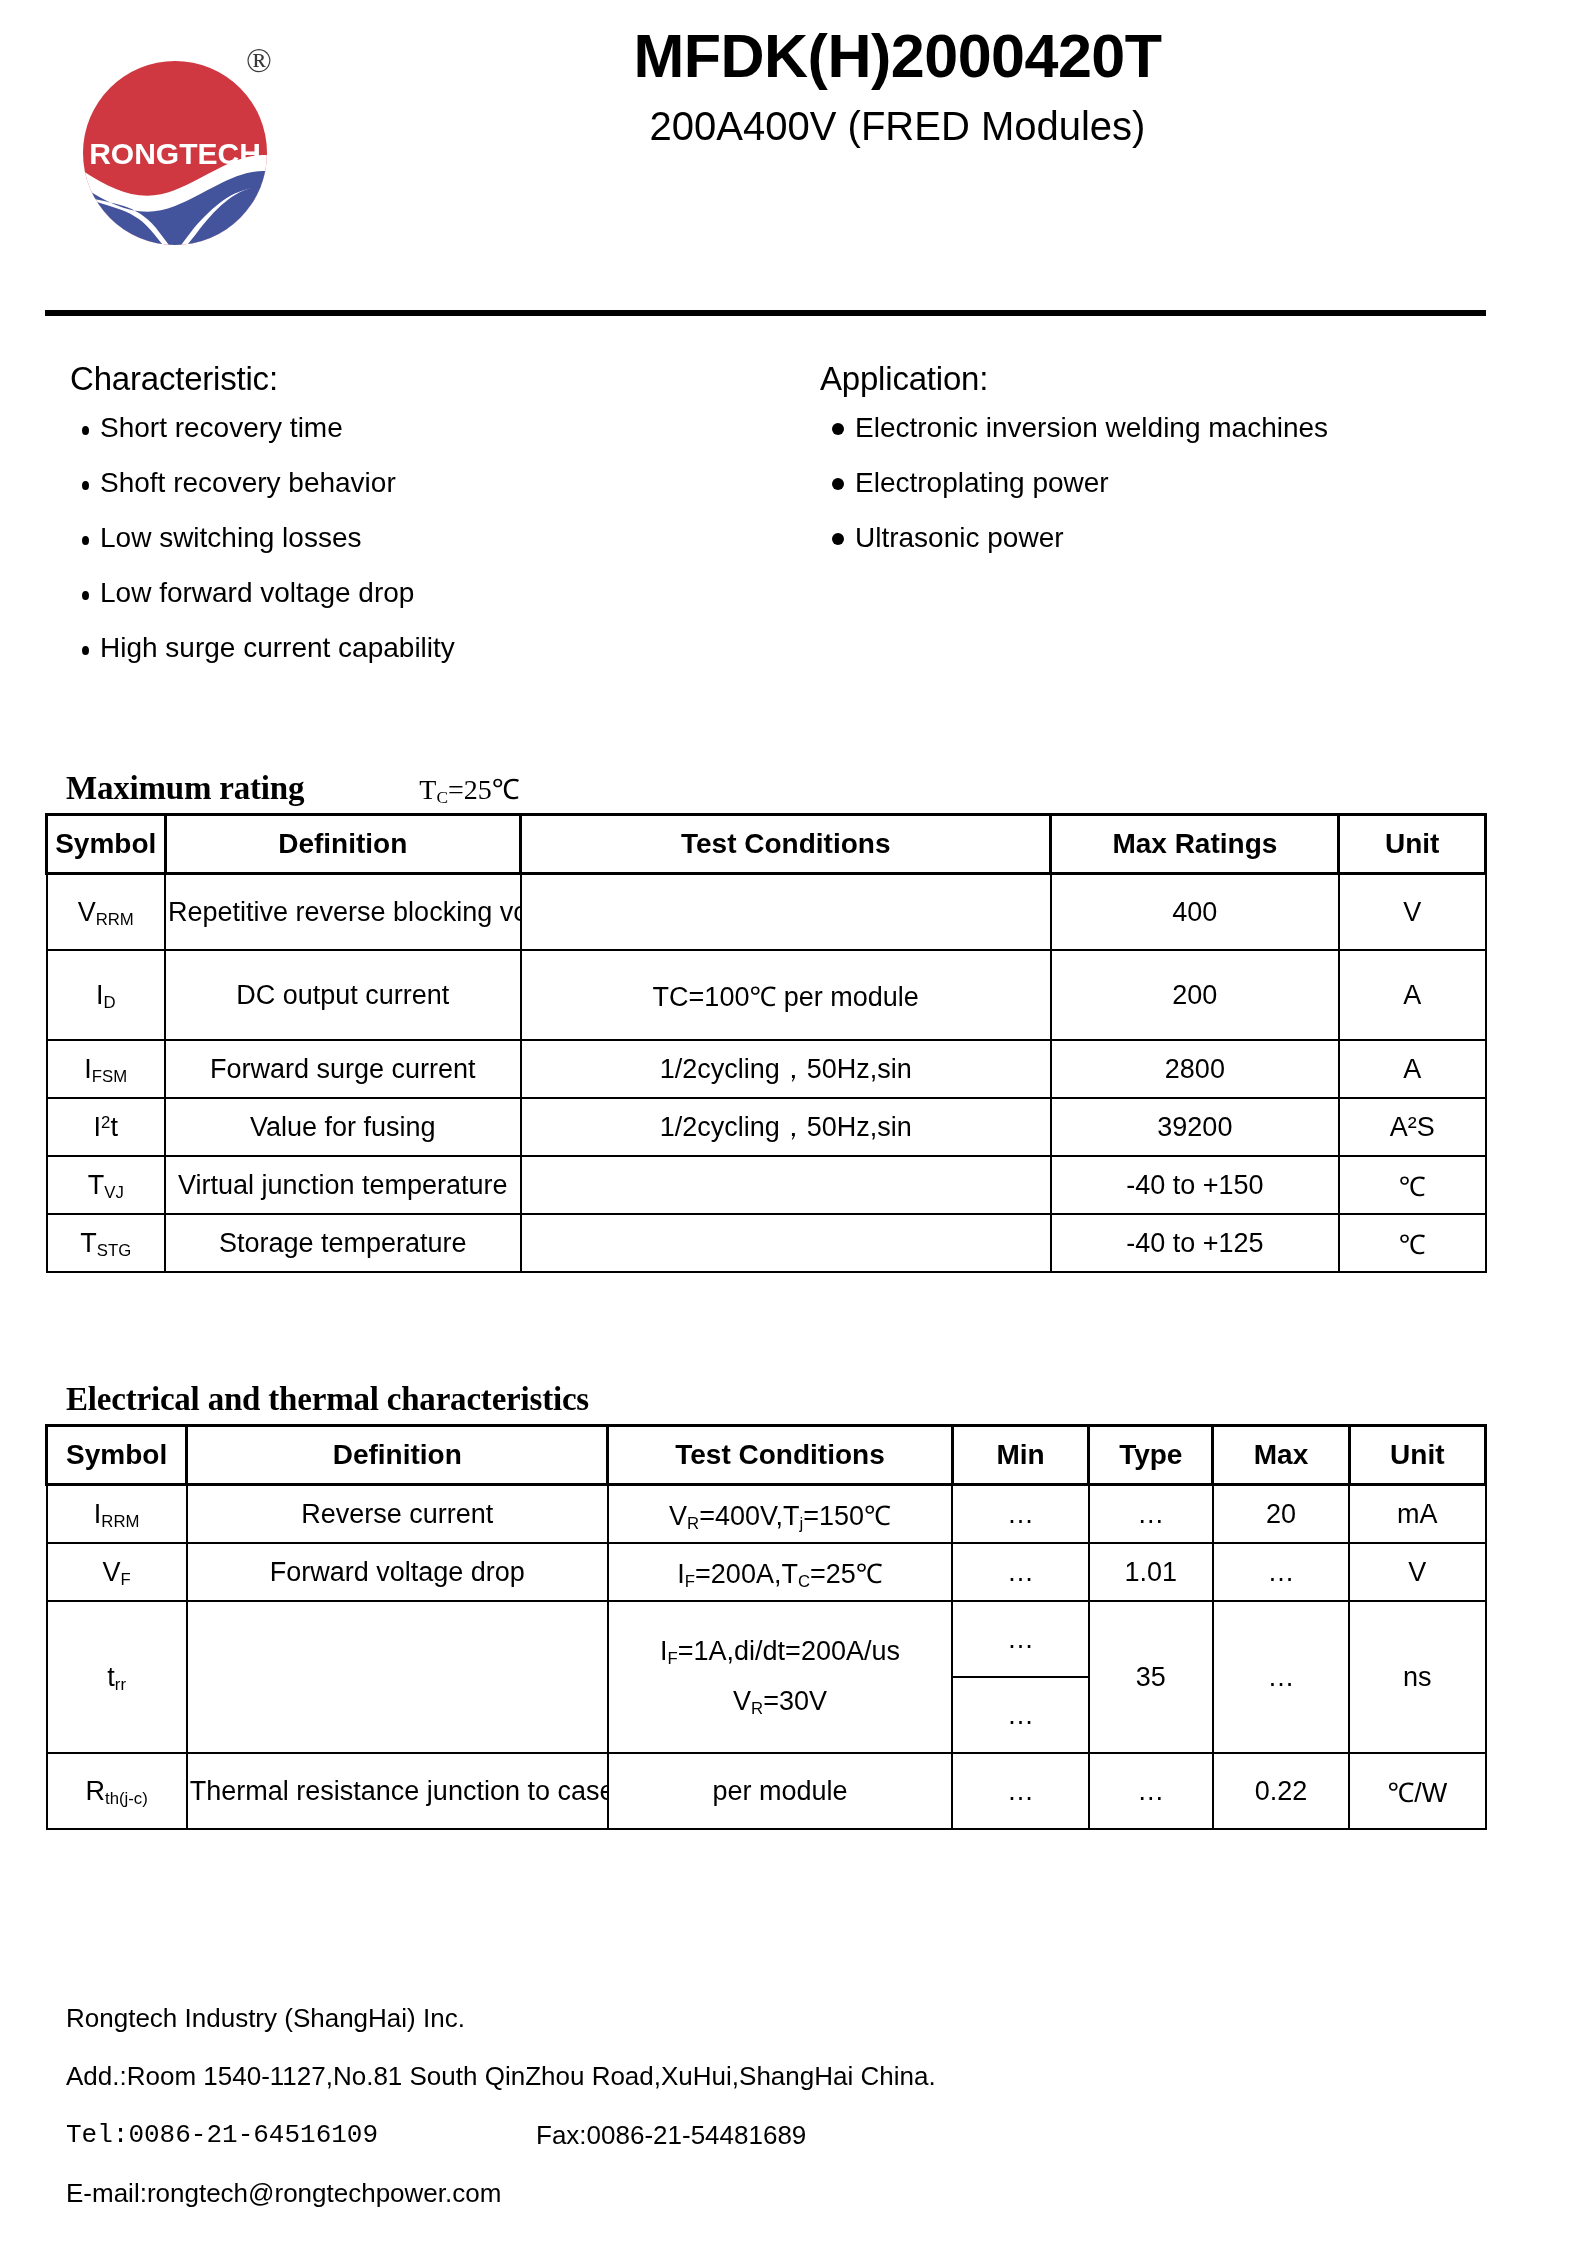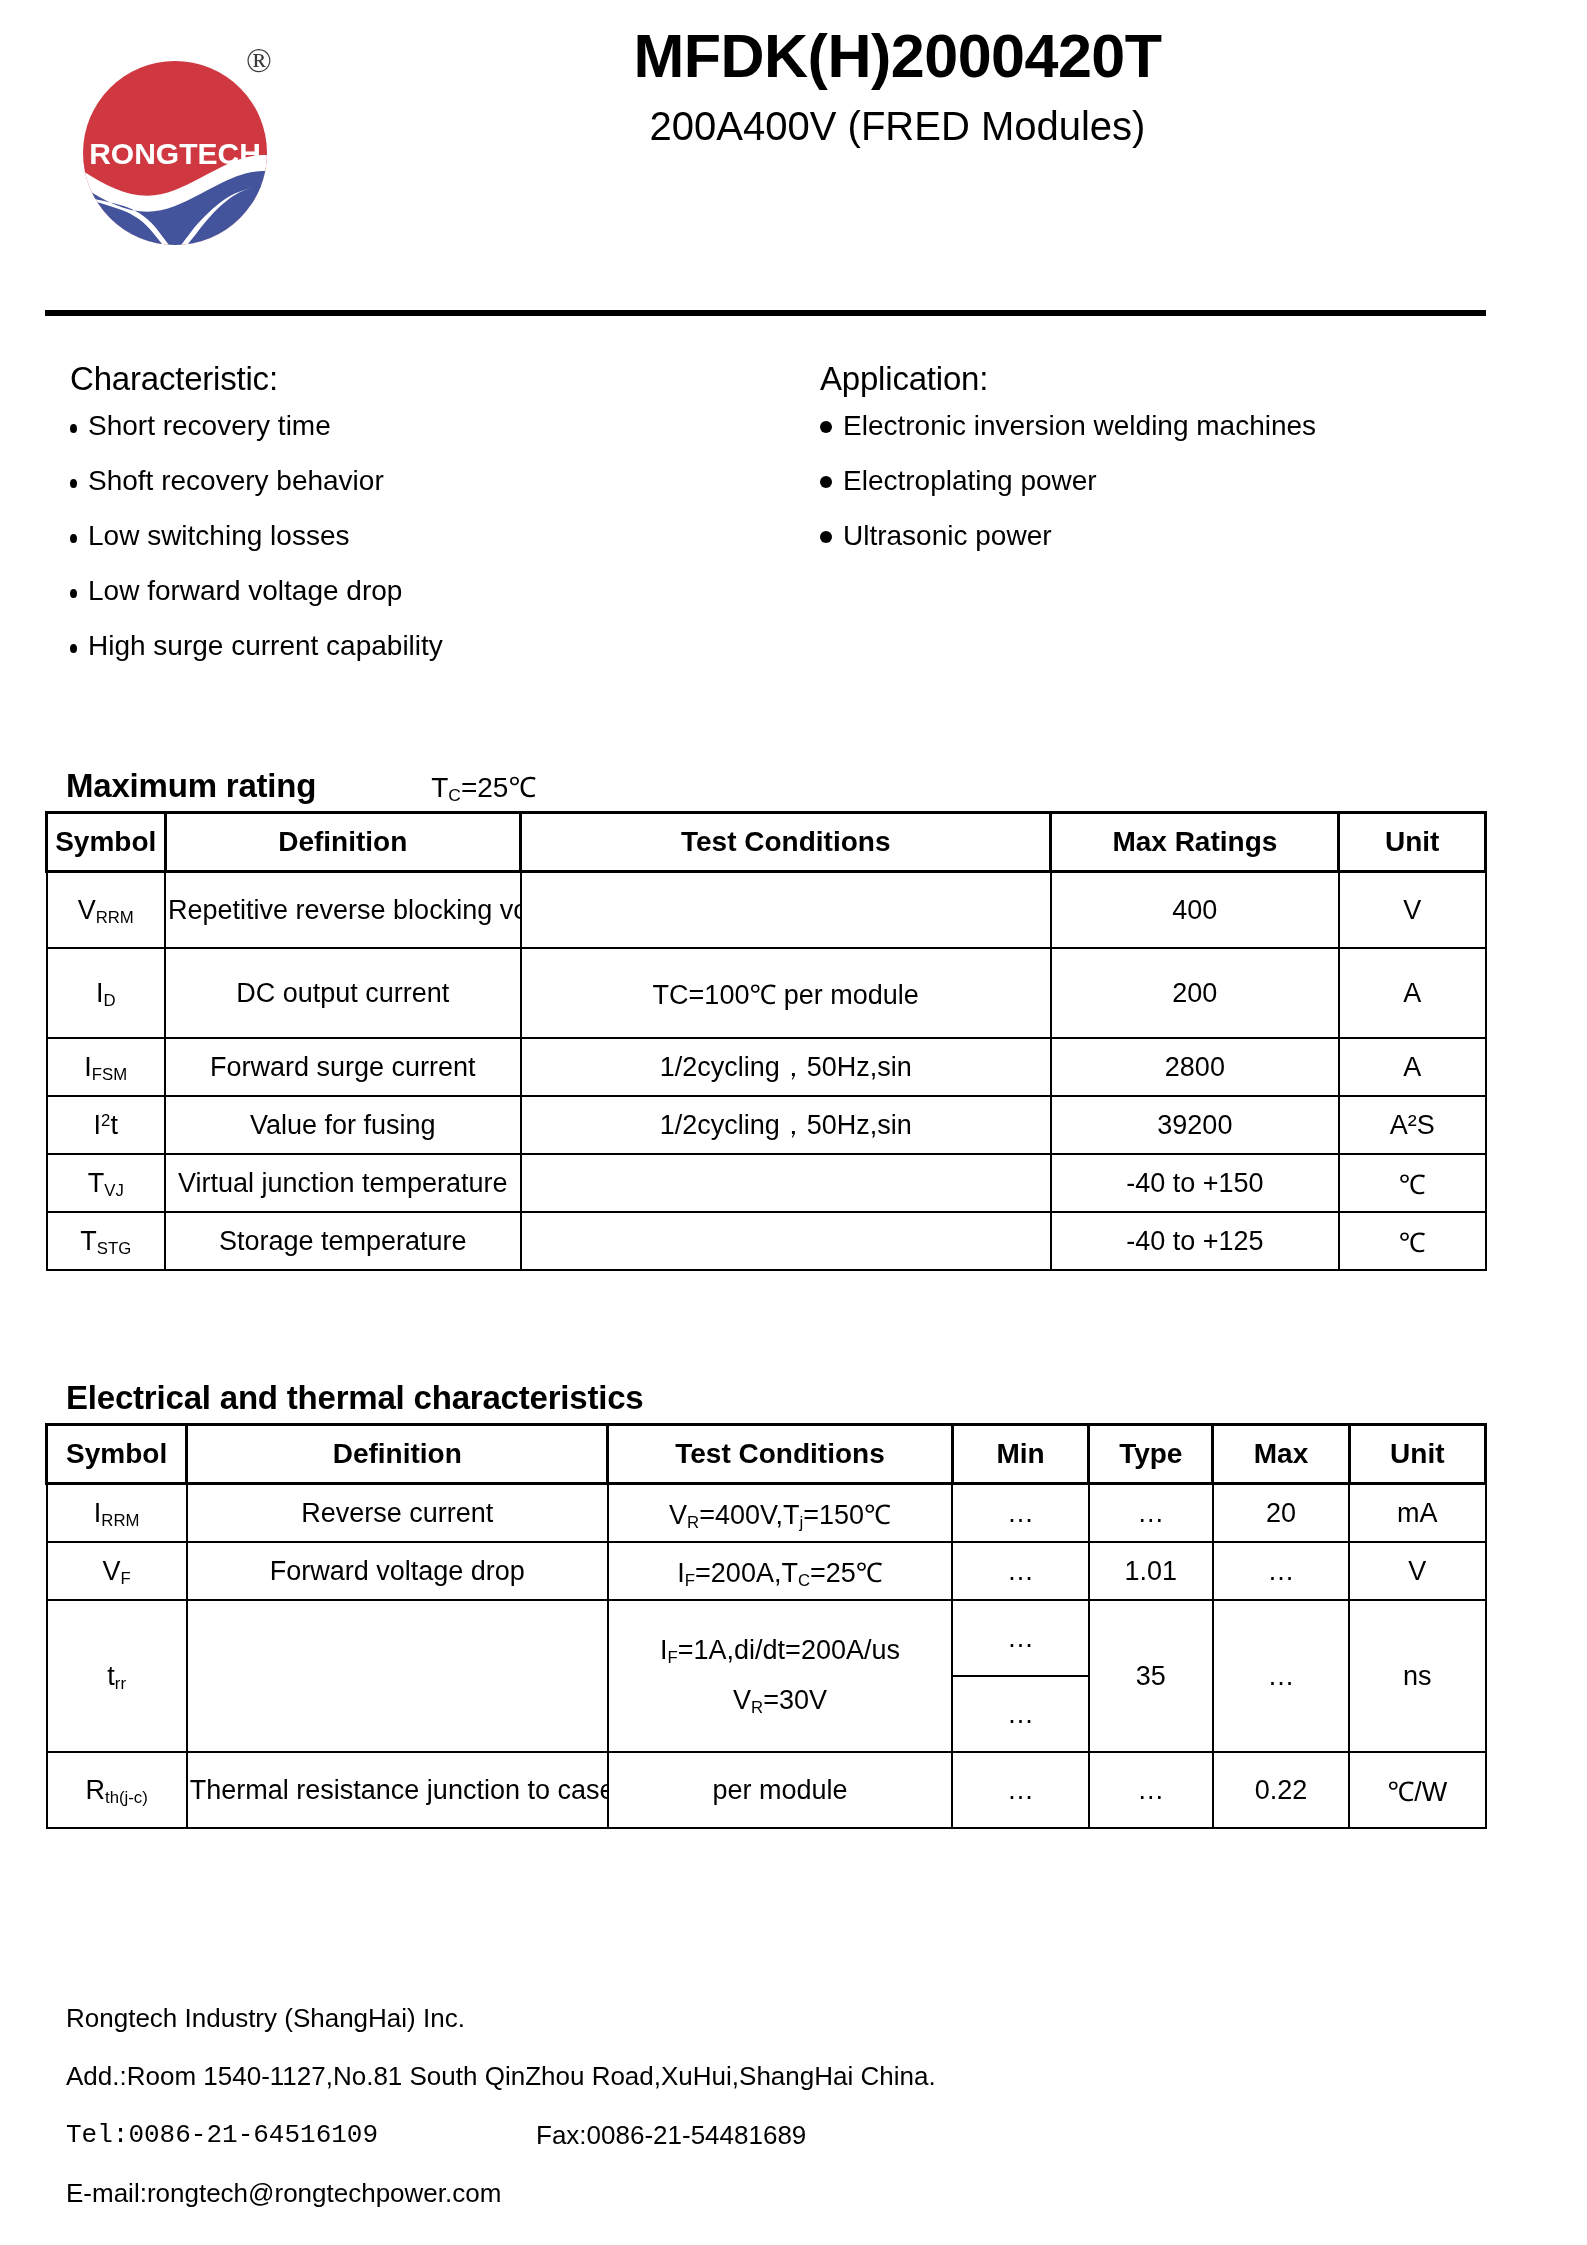--- a/index.html
+++ b/index.html
@@ -82,21 +82,21 @@
   .col-left { width: 730px; }
   .col-right { flex: 1 1 auto; padding-left: 20px; }
   .sec-head {
     font-size: 33px;
     font-weight: normal;
     margin: 0 0 14px 4px;
     letter-spacing: -0.2px;
   }
   ul.bullets {
     list-style: none;
-    margin: 4px;
+    margin: 16px;
     padding: 0;
   }
   ul.bullets li {
     font-size: 28px;
     line-height: 1.0;
     margin-bottom: 27px;
     display: flex;
     align-items: baseline;
   }
   .bdot {
@@ -122,20 +122,21 @@
     border-radius: 50%;
     vertical-align: 2px;
   }
 
   
   .table-section { margin-top: 80px; }
   .table-title-row {
     display: flex;
     align-items: flex-end;
     margin-bottom: 6px;
+    font-family: Liberation Serif, serif;
   }
   .table-title {
     font-size: 33px;
     font-weight: bold;
     letter-spacing: -0.2px;
   }
   .table-cond {
     font-size: 28px;
     margin-left: 115px;
     font-weight: normal;

